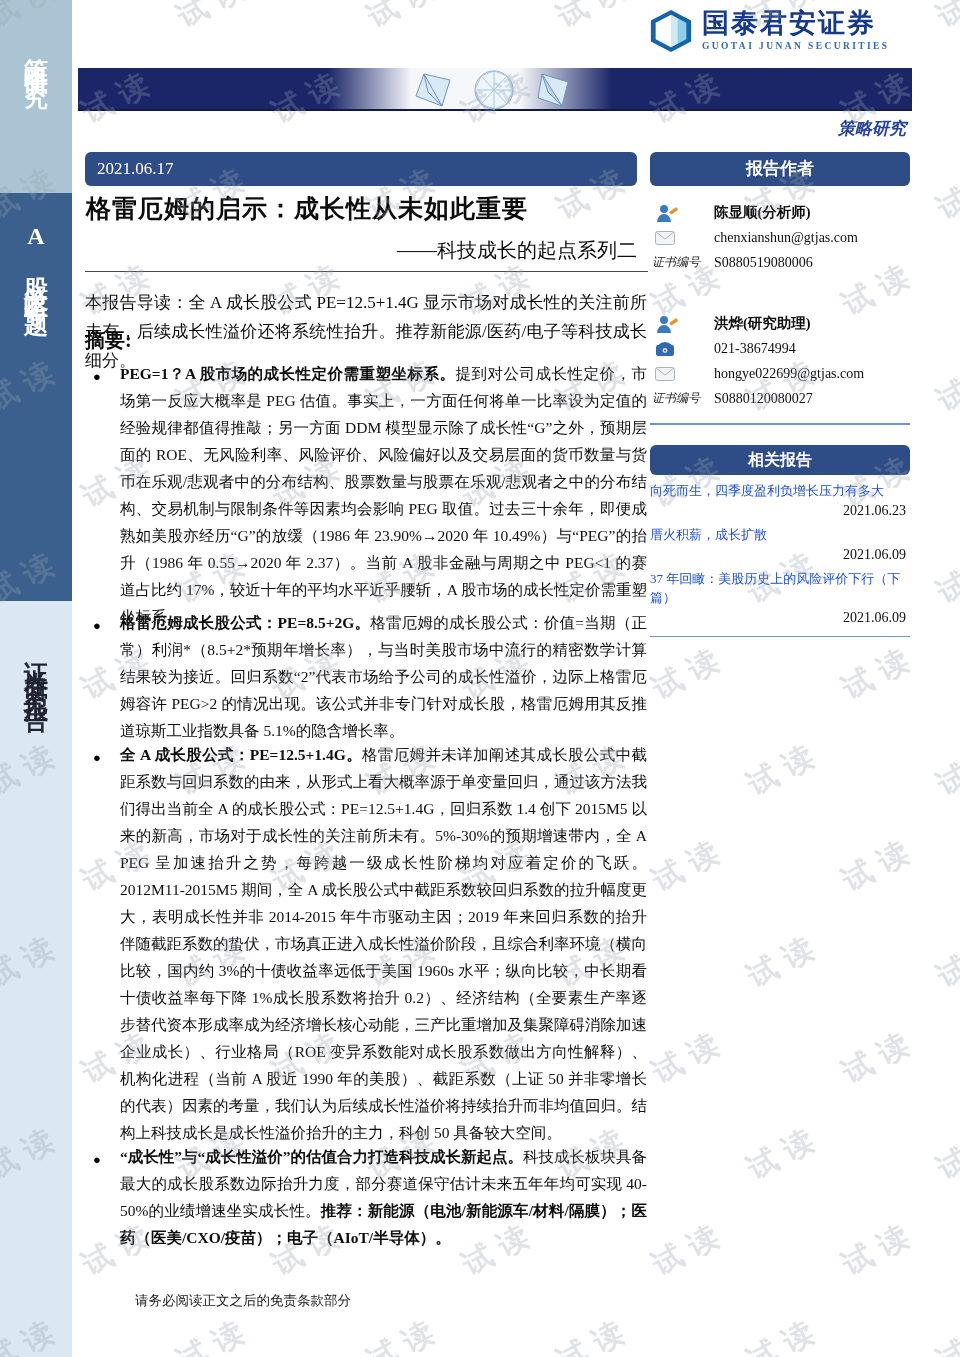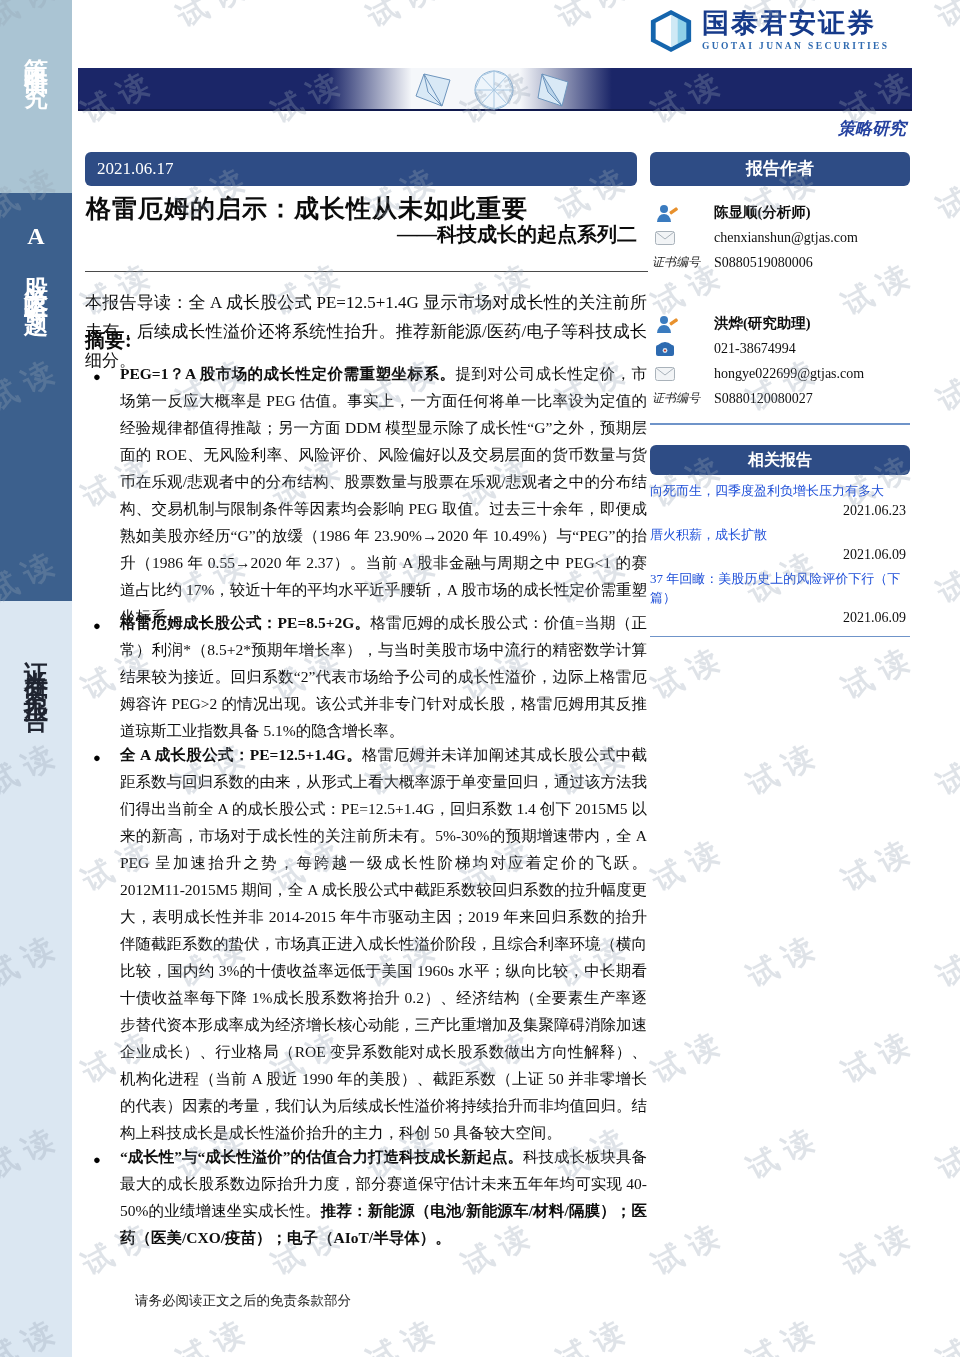--- a/index.html
+++ b/index.html
@@ -40,22 +40,22 @@
 
   
   .date-bar { position:absolute; left:85px; top:152px; width:552px; height:34px; background:#2e4c85;
               border-radius:6px; color:#ffffff; font-size:17px; line-height:34px; padding-left:12px; z-index:6; }
   .panel-bar { background:#2e4c85; border-radius:6px; color:#ffffff; font-weight:bold;
                text-align:center; }
 
   
   .report-title { position:absolute; left:86px; top:192px; width:560px; font-size:25px; font-weight:bold;
                   color:#0c0c0c; letter-spacing:1px; z-index:6; }
-  .report-subtitle { position:absolute; left:85px; top:221px; width:552px; text-align:right; font-size:20px;
-                     font-weight:bold; color:#0c0c0c; z-index:6; }
+  .report-subtitle { position:absolute; left:85px; top:237px; width:552px; text-align:right; font-size:20px;
+                     font-weight:normal; color:#0c0c0c; z-index:6; }
   .main-rule { position:absolute; left:85px; top:271px; width:563px; border-top:1.5px solid #4a4a4a; z-index:6; }
   .lead-para { position:absolute; left:85px; top:288px; width:562px; font-size:17px; font-weight:normal;
                line-height:29px; text-align:justify; color:#0c0c0c; z-index:6; }
   .summary-label { position:absolute; left:85px; top:327px; font-size:20px; font-weight:bold; color:#0c0c0c; z-index:6; }
 
   .bullet { position:absolute; left:85px; width:562px; padding-left:35px; font-size:15.5px;
             line-height:27px; text-align:justify; color:#0e0e0e; z-index:6; }
   .bullet .dot { position:absolute; left:8px; top:3px; font-size:13px; color:#000; }
   .b-lead, .b-tail { font-weight:bold; }
   .b1 { top:360px; } .b2 { top:609px; } .b3 { top:741px; } .b4 { top:1143px; }

